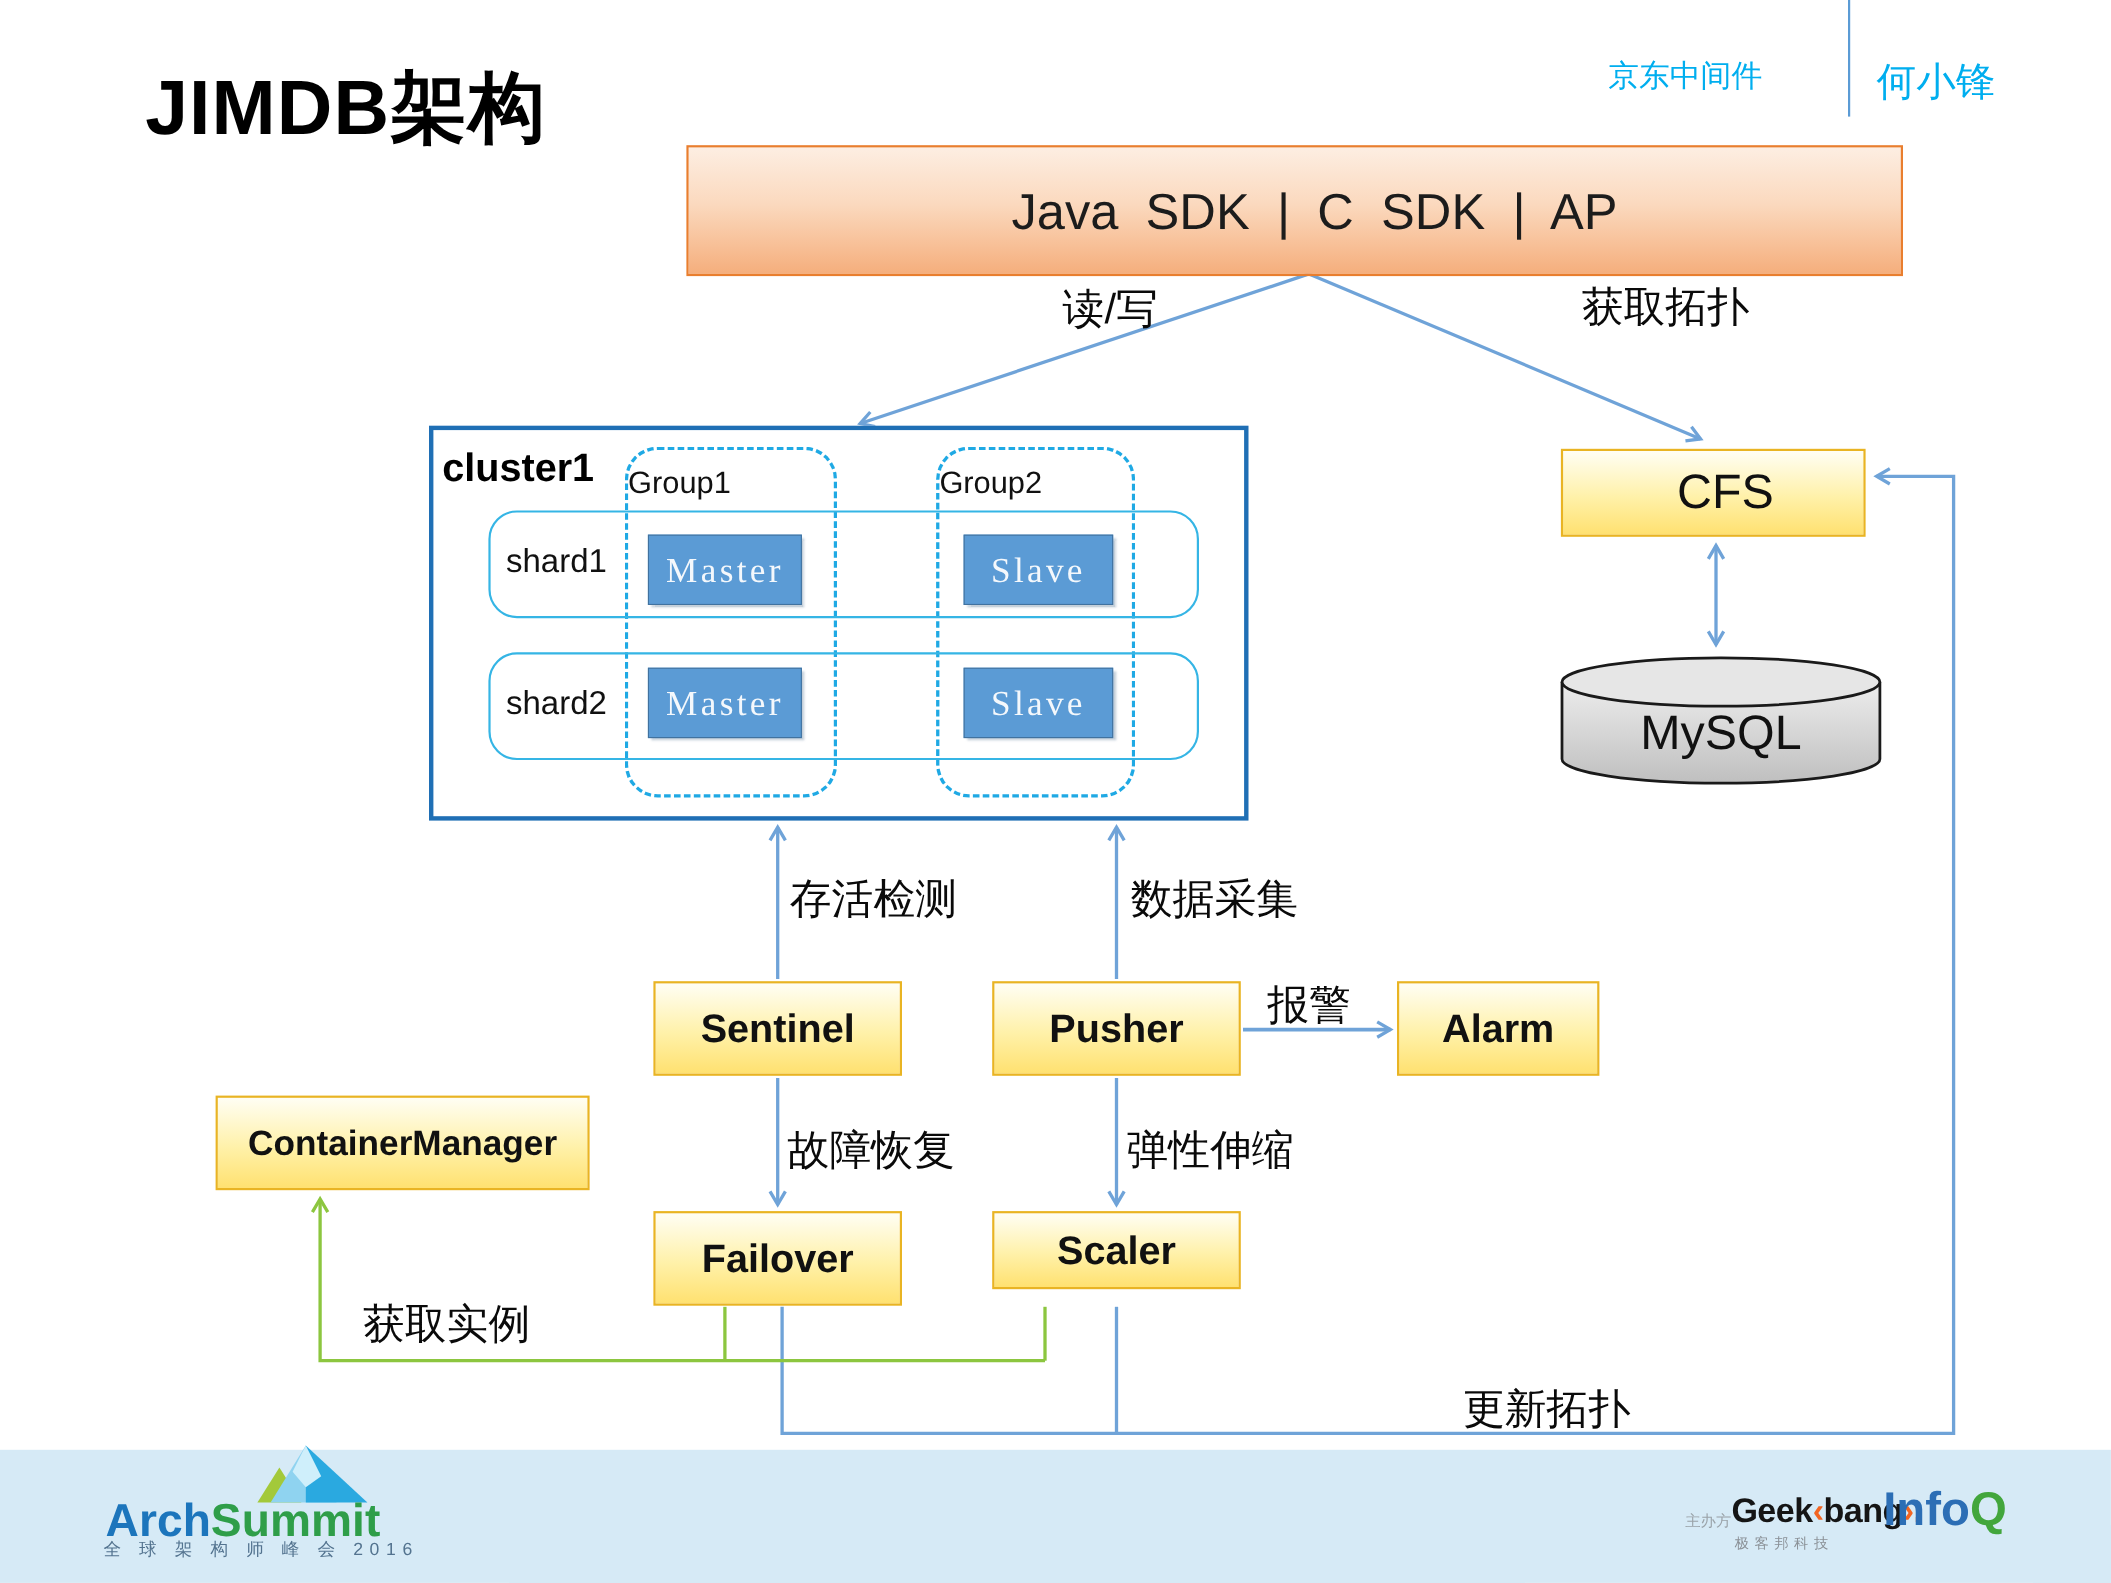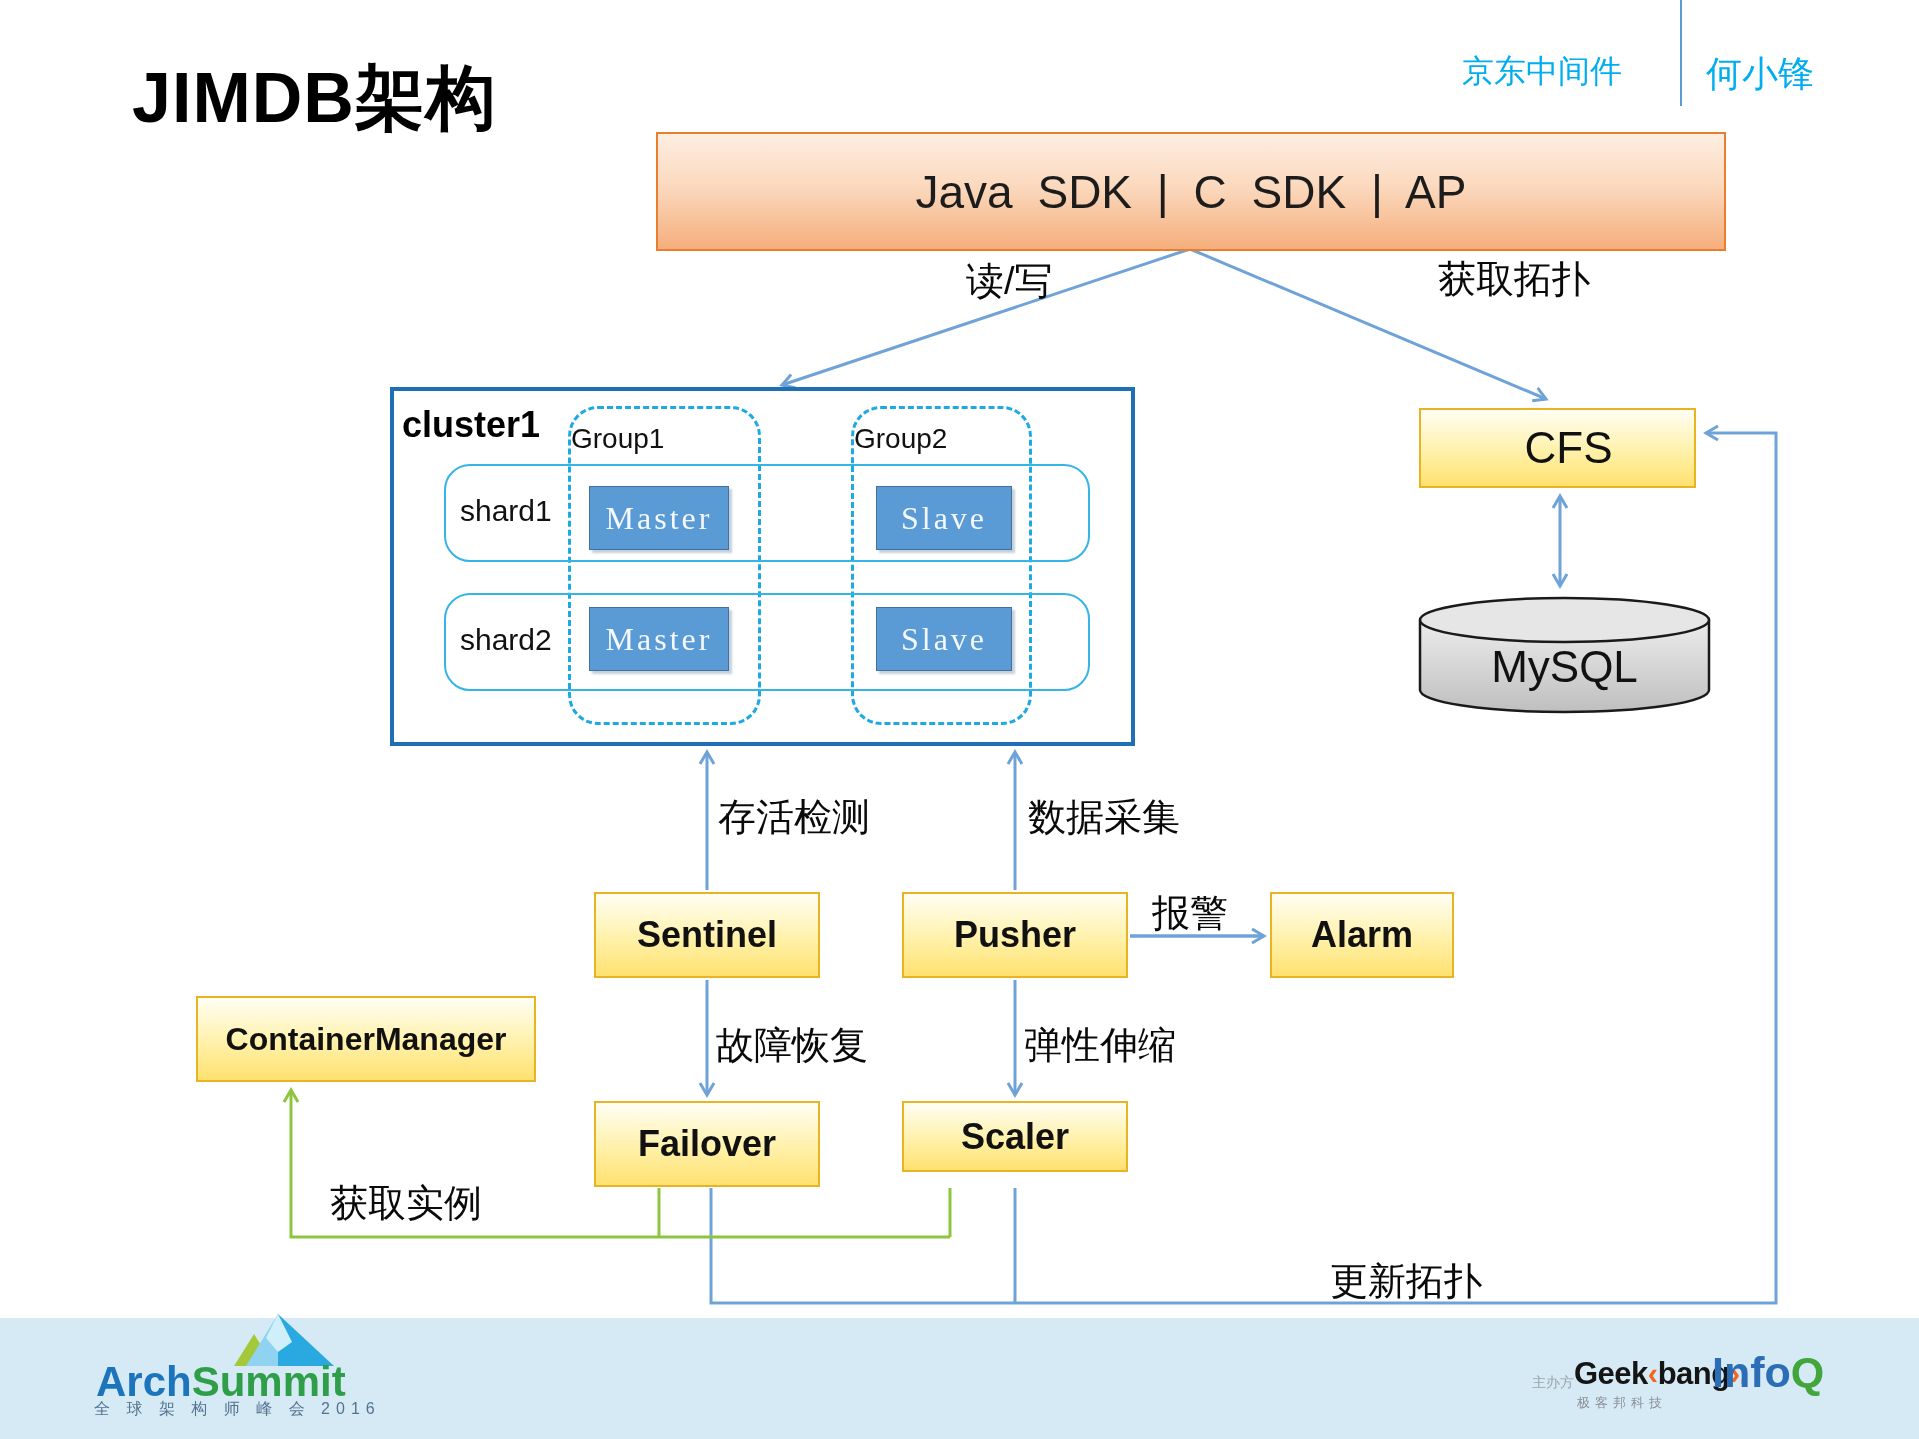--- a/index.html
+++ b/index.html
@@ -3,29 +3,29 @@
 <meta charset="utf-8">
 <style>
   html,body{margin:0;padding:0;background:#fff;}
   .canvas{position:relative;width:1919px;height:1439px;background:#ffffff;
           font-family:"Liberation Sans",sans-serif;overflow:hidden;color:#111;}
   .abs{position:absolute;}
   .svg-layer{position:absolute;left:0;top:0;width:1919px;height:1439px;pointer-events:none;}
 
   
   .slide-title{left:132px;top:52px;font-size:70px;font-weight:800;letter-spacing:1px;color:#000;}
-  .hdr-org{left:1462px;top:50px;font-size:32px;color:#00AEEF;}
+  .hdr-org{left:1462px;top:50px;font-size:28px;color:#00AEEF;}
   .hdr-speaker{left:1706px;top:50px;font-size:36px;color:#00AEEF;}
   .hdr-divider{left:1680px;top:0;width:2px;height:106px;background:#5B9BD5;}
 
   
-  .sdk-bar{left:656px;top:132px;width:1066px;height:115px;
+  .sdk-bar{left:624px;top:132px;width:1066px;height:115px;
            background:linear-gradient(180deg,#FDEEE2 0%,#FBD9BE 45%,#F5AE7C 100%);
            border:2px solid #E97E2E;display:flex;align-items:center;justify-content:center;
-           font-size:46px;color:#1c1c1c;word-spacing:12px;}
+           font-size:46px;color:#1c1c1c;word-spacing:12px;padding-left:36px;}
 
   
   .cluster-box{left:390px;top:387px;width:745px;height:359px;background:#fff;border:4px solid #1F6FB5;box-sizing:border-box;}
   .cluster-label{left:402px;top:404px;font-size:36px;font-weight:700;color:#000;}
   .group-box{border:3px dashed #1FA9E4;border-radius:30px;box-sizing:border-box;}
   .group1{left:568px;top:406px;width:193px;height:319px;}
   .group2{left:851px;top:406px;width:181px;height:319px;}
   .group-label{font-size:28px;color:#111;text-align:left;padding-top:14px;}
   .shard-box{left:444px;width:646px;height:98px;border:2px solid #35B5E5;border-radius:26px;box-sizing:border-box;background:transparent;}
   .shard1{top:464px;}

